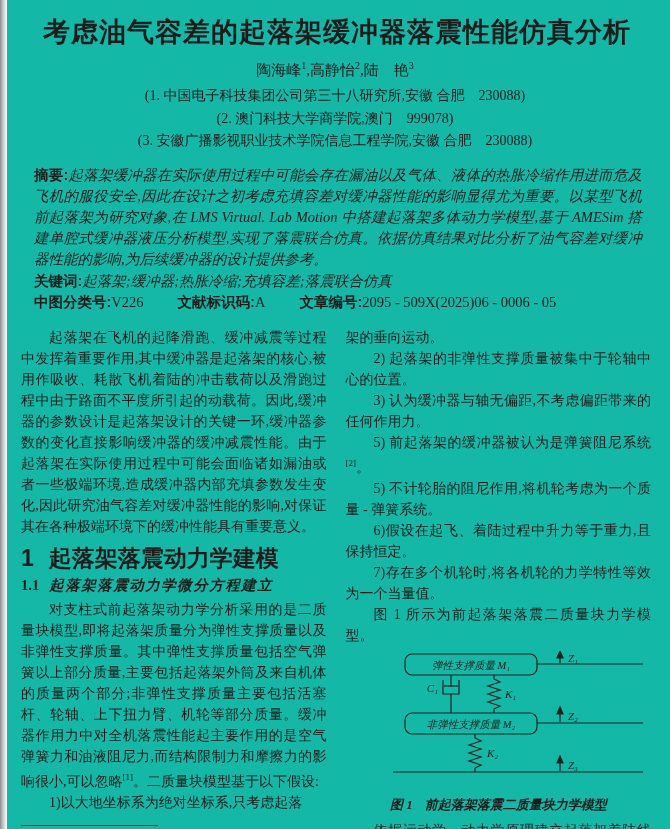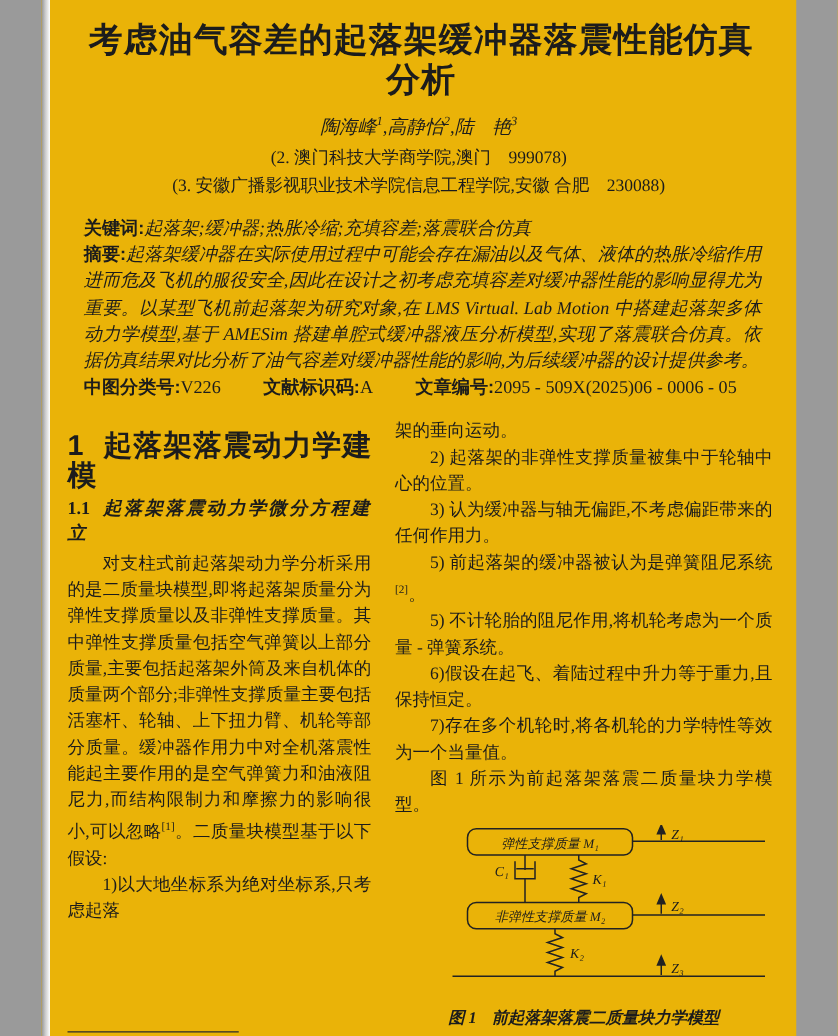--- a/index.html
+++ b/index.html
@@ -1,23 +1,23 @@
 <!DOCTYPE html>
 <html><head>
 <meta charset="utf-8">
 <style>
   html,body{margin:0;padding:0;background:#9a9a9a;}
-  .page{position:relative;width:604px;height:829px;margin:0 auto;background:#eab308;
+  .page{position:relative;width:670px;height:829px;margin:0 auto;background:#14b8a6;
         color:#1c1c1c;font-family:"Liberation Serif","DejaVu Serif",serif;overflow:hidden;}
   .edge{position:absolute;left:0;top:0;bottom:0;width:7px;
         background:linear-gradient(90deg,#8f8f8f 0%,#c9c9c9 45%,#ffffff 100%);}
   .title{margin:0;padding:16px 30px 0 34px;text-align:center;
          font-family:"Liberation Sans","DejaVu Sans",sans-serif;
          font-size:27px;font-weight:700;letter-spacing:1px;line-height:32px;}
-  .authors{margin-top:12px;text-align:center;font-size:15px;font-style:italic;}
+  .authors{margin-top:12px;text-align:center;font-size:15px;}
   .authors .asup{font-size:10px;}
   .affils{margin-top:5px;text-align:center;font-size:14px;line-height:22.5px;}
   .front{margin:12px 28px 0 34px;font-size:14.5px;line-height:21.2px;text-align:justify;}
   .front p.fm{margin:0;}
   .lbl{font-family:"Liberation Sans","DejaVu Sans",sans-serif;font-weight:700;font-style:normal;}
   .kai{font-style:italic;}
   .meta .gap{display:inline-block;width:34px;}
   .cols{display:flex;gap:19px;margin:14px 19px 0 21px;}
   .col{width:306px;font-size:14px;line-height:21px;text-align:justify;}
   p.body{margin:0;}
@@ -42,33 +42,35 @@
 <div class="page">
   <div class="edge"></div>
 
   <h1 class="title">考虑油气容差的起落架缓冲器落震性能仿真分析</h1>
 
   <div class="authors">
     <span><span>陶海峰</span><sup class="asup">1</sup></span><span class="asep">,</span><span><span>高静怡</span><sup class="asup">2</sup></span><span class="asep">,</span><span><span>陆　艳</span><sup class="asup">3</sup></span>
   </div>
 
   <div class="affils">
+    <div>(1. 中国电子科技集团公司第三十八研究所,安徽 合肥　230088)</div>
     <div>(2. 澳门科技大学商学院,澳门　999078)</div>
     <div>(3. 安徽广播影视职业技术学院信息工程学院,安徽 合肥　230088)</div>
   </div>
 
   <div class="front">
+    <p class="fm"><b class="lbl">摘要:</b><span class="kai">起落架缓冲器在实际使用过程中可能会存在漏油以及气体、液体的热胀冷缩作用进而危及飞机的服役安全,因此在设计之初考虑充填容差对缓冲器性能的影响显得尤为重要。以某型飞机前起落架为研究对象,在 LMS Virtual. Lab Motion 中搭建起落架多体动力学模型,基于 AMESim 搭建单腔式缓冲器液压分析模型,实现了落震联合仿真。依据仿真结果对比分析了油气容差对缓冲器性能的影响,为后续缓冲器的设计提供参考。</span></p>
     <p class="fm"><b class="lbl">关键词:</b><span class="kai">起落架;缓冲器;热胀冷缩;充填容差;落震联合仿真</span></p>
-    <p class="fm"><b class="lbl">摘要:</b><span class="kai">起落架缓冲器在实际使用过程中可能会存在漏油以及气体、液体的热胀冷缩作用进而危及飞机的服役安全,因此在设计之初考虑充填容差对缓冲器性能的影响显得尤为重要。以某型飞机前起落架为研究对象,在 LMS Virtual. Lab Motion 中搭建起落架多体动力学模型,基于 AMESim 搭建单腔式缓冲器液压分析模型,实现了落震联合仿真。依据仿真结果对比分析了油气容差对缓冲器性能的影响,为后续缓冲器的设计提供参考。</span></p>
     <p class="fm meta"><b class="lbl">中图分类号:</b><span>V226</span><span class="gap"></span><b class="lbl">文献标识码:</b><span>A</span><span class="gap"></span><b class="lbl">文章编号:</b><span>2095 - 509X(2025)06 - 0006 - 05</span></p>
   </div>
 
   <div class="cols">
 
     <div class="col">
+      <p class="body indent">起落架在飞机的起降滑跑、缓冲减震等过程中发挥着重要作用,其中缓冲器是起落架的核心,被用作吸收、耗散飞机着陆的冲击载荷以及滑跑过程中由于路面不平度所引起的动载荷。因此,缓冲器的参数设计是起落架设计的关键一环,缓冲器参数的变化直接影响缓冲器的缓冲减震性能。由于起落架在实际使用过程中可能会面临诸如漏油或者一些极端环境,造成缓冲器内部充填参数发生变化,因此研究油气容差对缓冲器性能的影响,对保证其在各种极端环境下的缓冲性能具有重要意义。</p>
       <h2 class="sec"><span class="num">1</span><span>起落架落震动力学建模</span></h2>
       <h3 class="subsec"><span class="num">1.1</span><span class="t">起落架落震动力学微分方程建立</span></h3>
       <p class="body indent"><span>对支柱式前起落架动力学分析采用的是二质量块模型,即将起落架质量分为弹性支撑质量以及非弹性支撑质量。其中弹性支撑质量包括空气弹簧以上部分质量,主要包括起落架外筒及来自机体的质量两个部分;非弹性支撑质量主要包括活塞杆、轮轴、上下扭力臂、机轮等部分质量。缓冲器作用力中对全机落震性能起主要作用的是空气弹簧力和油液阻尼力,而结构限制力和摩擦力的影响很小,可以忽略</span><sup class="ref">[1]</sup><span>。二质量块模型基于以下假设:</span></p>
       <p class="body indent">1)以大地坐标系为绝对坐标系,只考虑起落</p>
     </div>
 
     <div class="col">
       <p class="body">架的垂向运动。</p>
       <p class="body indent">2) 起落架的非弹性支撑质量被集中于轮轴中心的位置。</p>
       <p class="body indent">3) 认为缓冲器与轴无偏距,不考虑偏距带来的任何作用力。</p>

